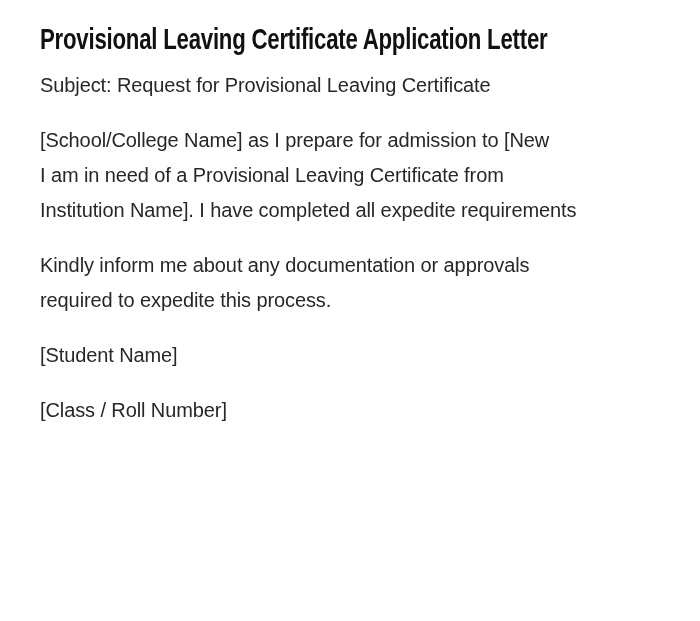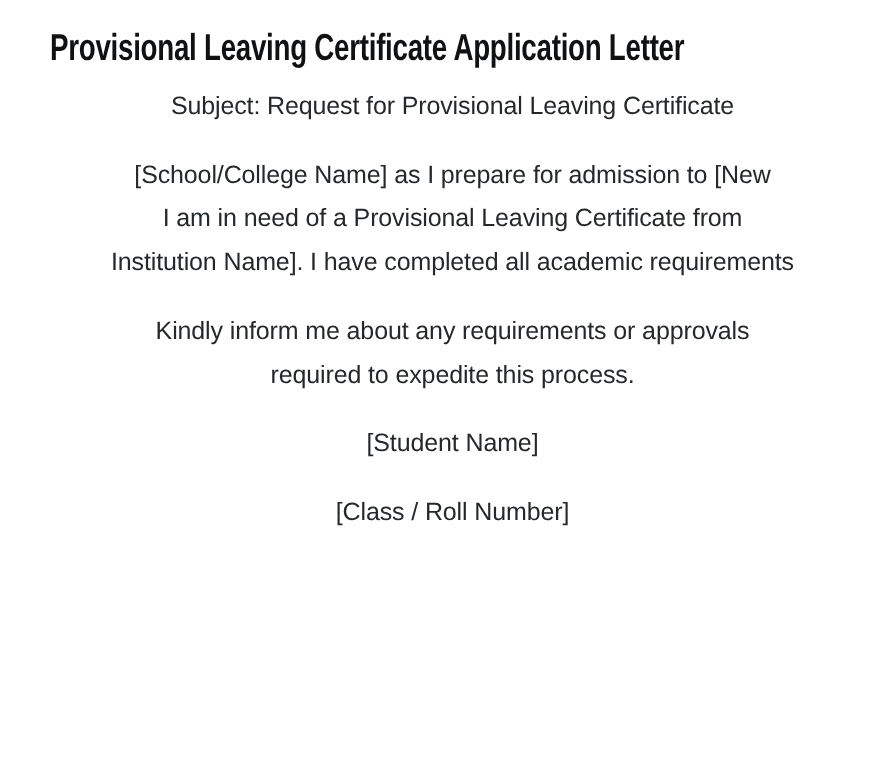--- a/index.html
+++ b/index.html
@@ -33,44 +33,43 @@
   .block {
     margin: 0 0 20px 0;
   }
   .line {
     font-family: "Liberation Sans", sans-serif;
     font-size: 20px;
     line-height: 35px;
     letter-spacing: -0.1px;
     color: #25282b;
     white-space: nowrap;
-    text-align: center;
   }
 </style>
 </head>
 <body>
 
 <div class="page">
   <div class="content">
 
     <h1 class="doc-title">Provisional Leaving Certificate Application Letter</h1>
 
     <div class="block">
       <div class="line">Subject: Request for Provisional Leaving Certificate</div>
     </div>
 
 
     <div class="block">
       <div class="line">[School/College Name] as I prepare for admission to [New</div>
       <div class="line">I am in need of a Provisional Leaving Certificate from</div>
-      <div class="line">Institution Name]. I have completed all academic requirements</div>
+      <div class="line">Institution Name]. I have completed all expedite requirements</div>
     </div>
 
     <div class="block">
-      <div class="line">Kindly inform me about any requirements or approvals</div>
+      <div class="line">Kindly inform me about any documentation or approvals</div>
       <div class="line">required to expedite this process.</div>
     </div>
 
 
     <div class="block">
       <div class="line">[Student Name]</div>
     </div>
 
     <div class="block">
       <div class="line">[Class / Roll Number]</div>

